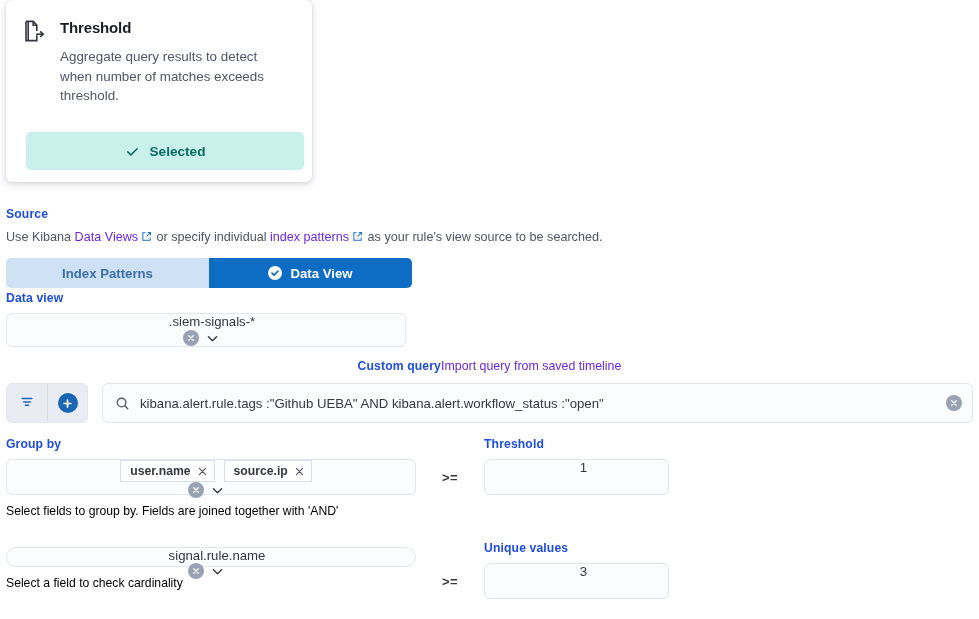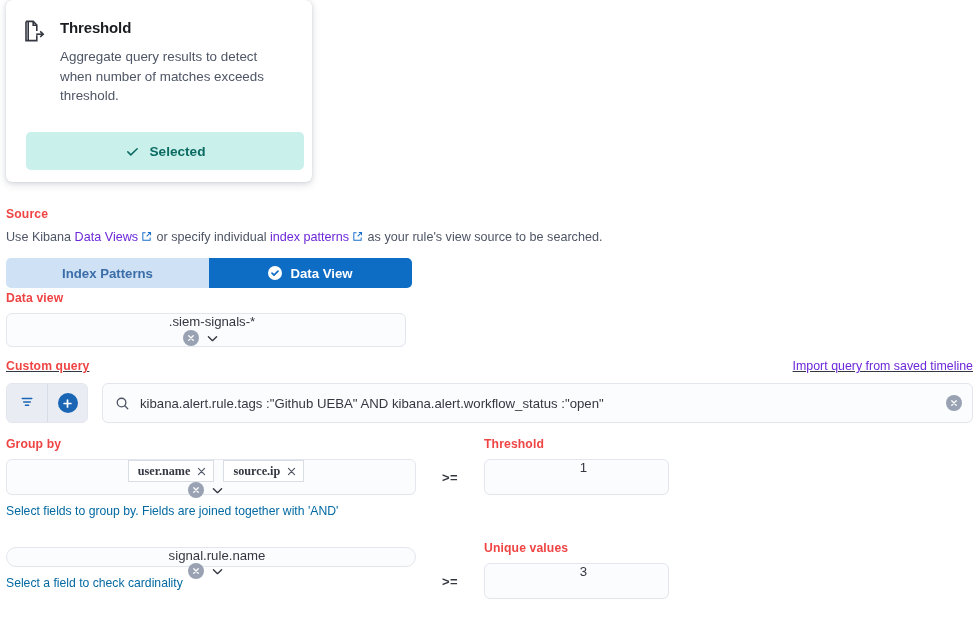--- a/index.html
+++ b/index.html
@@ -42,24 +42,24 @@
     border: none; border-radius: 5px;
     color: #0b6b63;
     font-family: inherit; font-size: 13.6px; font-weight: 600;
     display: flex; align-items: center; justify-content: center; gap: 10px;
     cursor: pointer;
   }
   .selected-btn svg { display: block; }
 
   
   .lbl {
-    font-size: 12.2px; font-weight: 700; color: #ef4444;
+    font-size: 12.2px; font-weight: 700; color: #1d4ed8;
     line-height: 16px; letter-spacing: .01em;
   }
-  .helptext { font-size: 12.2px; color: #0369a1; line-height: 16px; }
+  .helptext { font-size: 12.2px; color: #000000; line-height: 16px; }
   .link { color: #6d28d9; text-decoration: none; }
   .ext-icon { display: inline-block; vertical-align: -1px; margin: 0 1px 0 3px; }
 
   .field {
     background: #fbfcfd;
     border: 1px solid #e3e6ec;
     border-radius: 6px;
     box-shadow: 0 1px 1px -1px rgba(52,55,65,.06);
     display: flex; align-items: center;
     position: relative;
@@ -118,21 +118,21 @@
     box-shadow: 0 1px 1px -1px rgba(52,55,65,.06);
   }
   .query-text { font-size: 13.2px; color: #343741; flex: 1 1 auto; padding-left: 10px; }
   .search-icon { padding-left: 12px; display: flex; align-items: center; color: #4e5565; }
 
   
   .pill {
     display: inline-flex; align-items: center; gap: 7px;
     height: 22px; padding: 0 7px 0 9px;
     background: #fff; border: 1px solid #d9dee6; border-radius: 0;
-    font-size: 12.2px; font-weight: 600; color: #343741; font-family: Liberation Serif, serif;
+    font-size: 12.2px; font-weight: 600; color: #343741;
   }
   .pill .x { cursor: pointer; display: flex; align-items: center; color: #4e5565; }
   .pills { display: flex; align-items: center; gap: 9px; padding-left: 10px; flex: 1 1 auto; }
 
   .op { font-size: 13px; font-weight: 700; color: #343741; letter-spacing: .5px; }
 </style>
 </head>
 <body>
 
 <div class="page">
@@ -207,21 +207,21 @@
         <span class="caret">
           <svg width="13" height="13" viewBox="0 0 14 14" fill="none" stroke="#343741" stroke-width="1.5" stroke-linecap="round" stroke-linejoin="round">
               <path d="M2.6 5L7 9.3 11.4 5"></path>
             </svg>
         </span>
       </span>
     </div>
   </div>
 
   <div style="position:absolute; left:6px; top:358px; width:967px;">
-    <div style="display:flex; justify-content:space-between; align-items:baseline;text-decoration:underline;">
+    <div style="display:flex; justify-content:center; align-items:baseline;">
       <span class="lbl">Custom query</span>
       <a class="link" href="#" style="font-size:12.4px;">Import query from saved timeline</a>
     </div>
 
     <div class="qrow" style="margin-top:9px;">
       <div class="filter-group">
         <button class="fbtn">
           <span>
             <svg width="14" height="14" viewBox="0 0 14 14" fill="none" stroke="#1a66b5" stroke-width="1.5" stroke-linecap="round">
               <path d="M2.2 3.6h9.6M3.7 6.9h6.6M5.4 10.2h3.2"></path>

